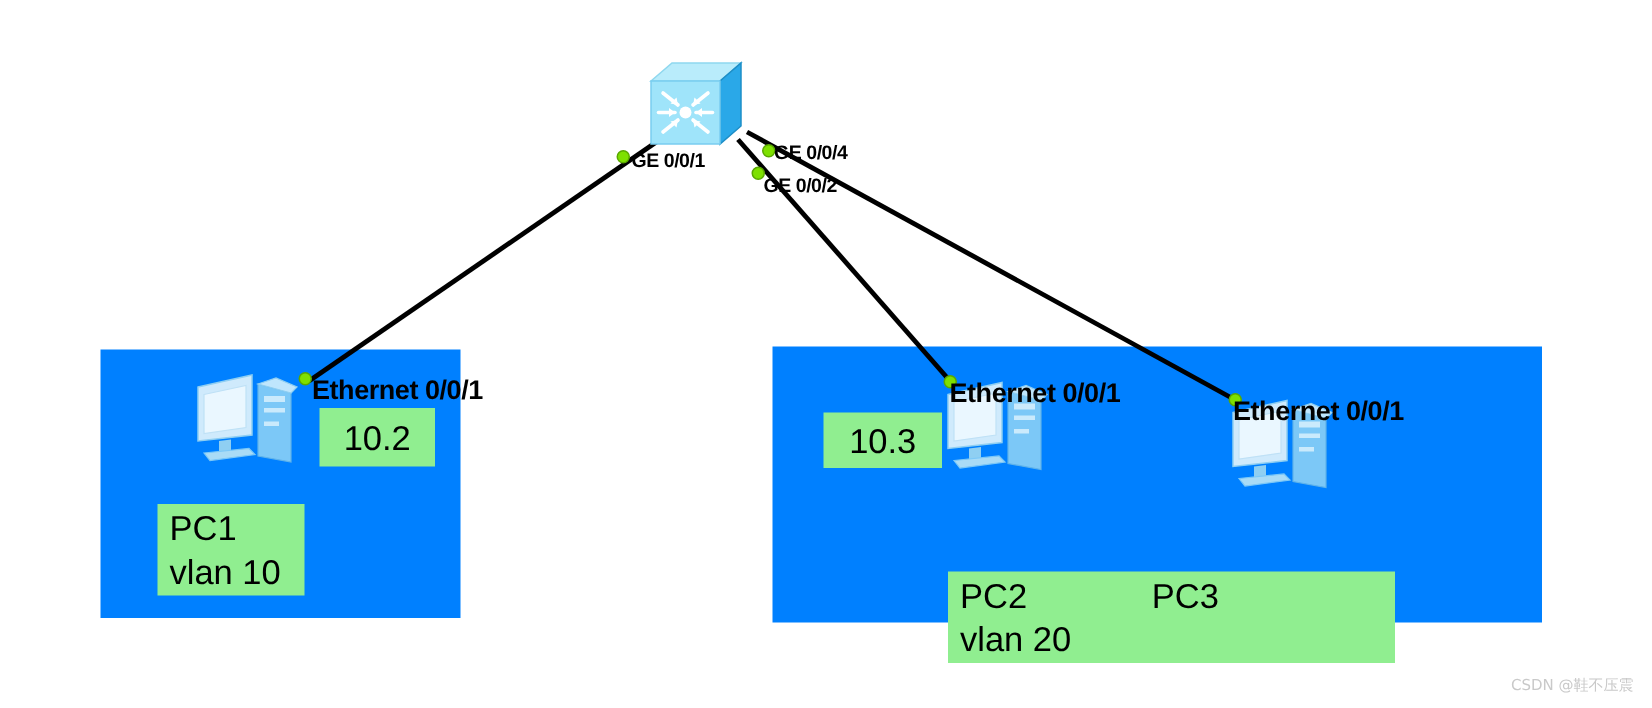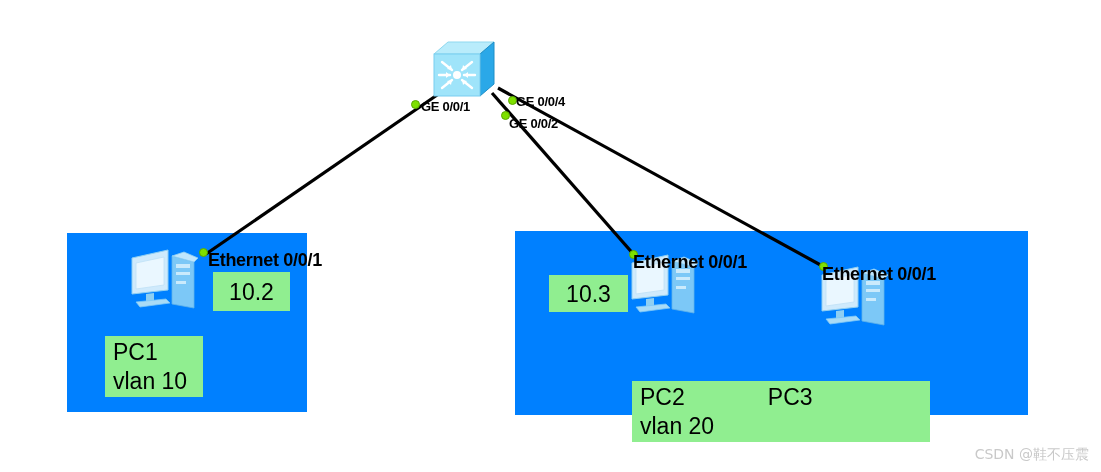--- a/index.html
+++ b/index.html
@@ -79,21 +79,21 @@
     top: 40px;
     width: 68px;
     height: 58px;
   }
   .watermark {
     position: absolute;
     right: 12px;
     bottom: 8px;
     color: #c9c9c9;
     font-family: "DejaVu Sans", sans-serif;
-    font-size: 14px;
+    font-size: 10px;
     white-space: nowrap;
   }
 </style>
 </head>
 <body>
 
 <div id="canvas">
 
   <div class="vlan-zone" style="left:67px; top:233px; width:240px; height:179px;"></div>
 

